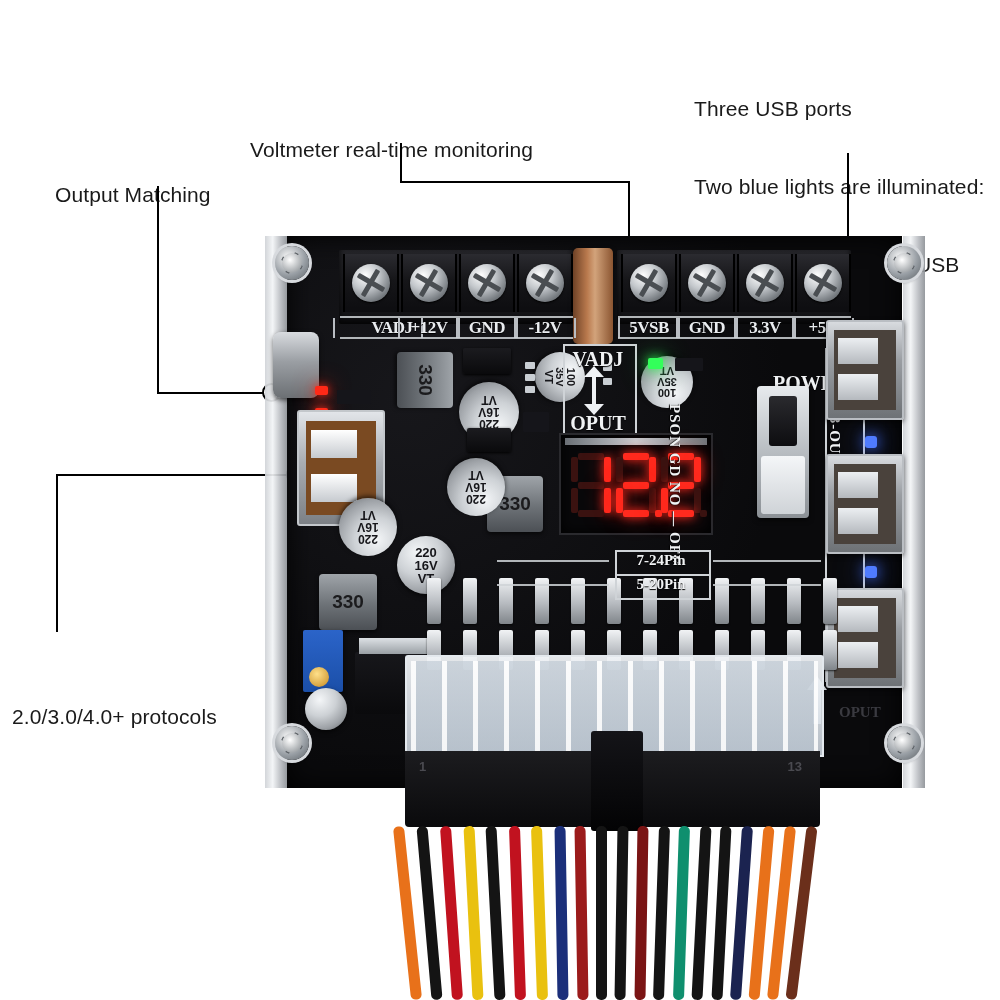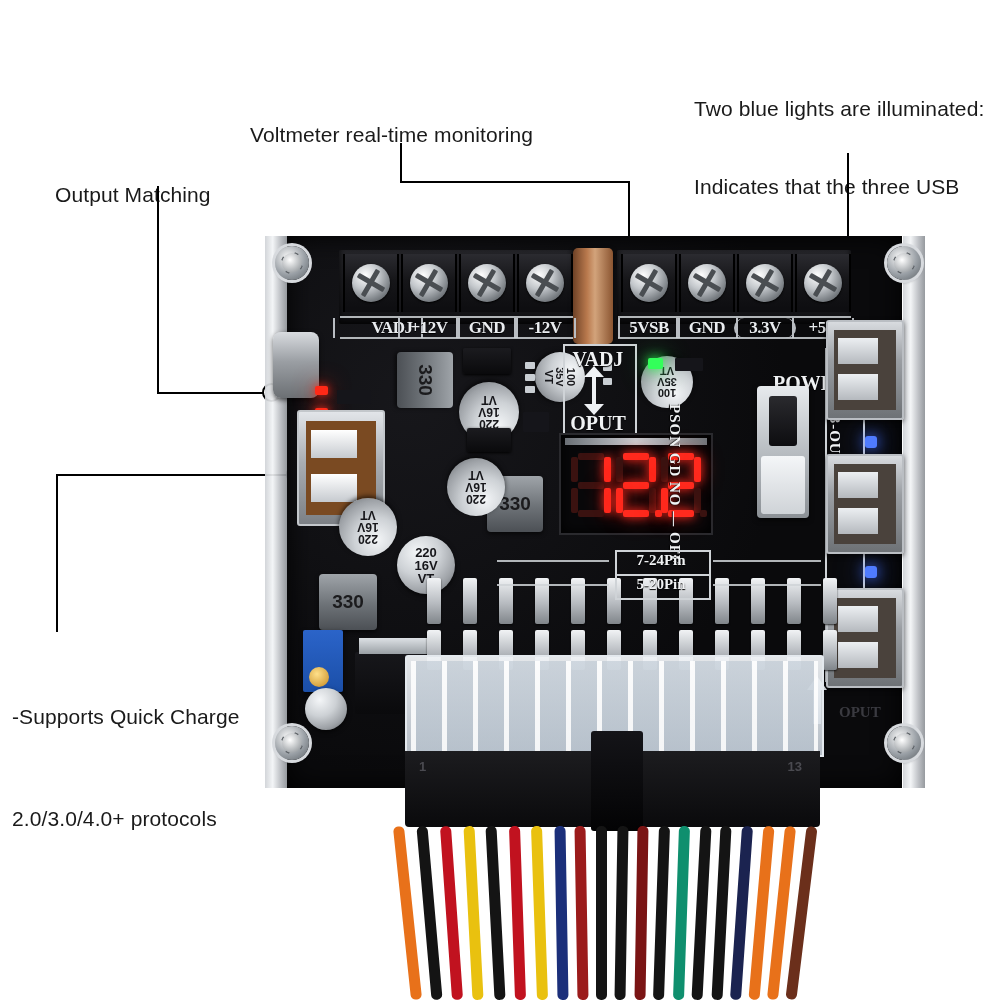--- a/index.html
+++ b/index.html
@@ -7,21 +7,21 @@
     width:1000px;height:1000px;position:relative;overflow:hidden;
     background:#ffffff;
     font-family:"Liberation Sans", sans-serif;
     color:#111;
   }
   .stage{position:absolute;left:0;top:0;width:1000px;height:1000px;}
 
   
   .callout{position:absolute;font-size:21px;line-height:26px;color:#1a1a1a;white-space:pre;letter-spacing:.1px;}
   #co-red{left:55px;top:130px;}
-  #co-volt{left:250px;top:70px;}
+  #co-volt{left:250px;top:85px;}
   #co-usb{left:694px;top:44px;}
   #co-qc{left:12px;top:632px;font-size:21px;line-height:34px;}
   #co-qc .qline{display:block;}
 
   
   .ln{position:absolute;background:#000;}
   .lnH{height:2px;}
   .lnV{width:2px;}
   .dot{position:absolute;width:19px;height:19px;border-radius:50%;background:#fff;border:2px solid #000;box-sizing:border-box;}
 
@@ -162,27 +162,27 @@
 
   <div class="callout" id="co-red">
     <div>Output Matching</div>
   </div>
 
   <div class="callout" id="co-volt">
     <div>Voltmeter real-time monitoring</div>
   </div>
 
   <div class="callout" id="co-usb">
+    <div>Three USB ports</div>
     <div>Two blue lights are illuminated:</div>
     <div>Indicates that the three USB</div>
     <div>ports have output</div>
   </div>
 
   <div class="callout" id="co-qc">
-    <span class="qline">-Supports Quick Charge</span>
     <span class="qline">2.0/3.0/4.0+ protocols</span>
     
     
     
     
     
     
     
     
   </div>
@@ -258,21 +258,21 @@
 
       <div class="fuse"></div>
 
       <div class="tlabel" style="left:46px;padding-left:28px;">VADJ</div>
       <div class="tlabel" style="left:111px;">+12V</div>
       <div class="tlabel" style="left:169px;">GND</div>
       <div class="tlabel" style="left:227px;">-12V</div>
 
       <div class="tlabel" style="left:331px;">5VSB</div>
       <div class="tlabel" style="left:389px;">GND</div>
-      <div class="tlabel" style="left:447px;border-radius:10px;">3.3V</div>
+      <div class="tlabel" style="left:447px;">3.3V</div>
       <div class="tlabel" style="left:505px;">+5V</div>
 
       <div class="silkline" style="left:53px;top:80px;width:233px;"></div>
       <div class="silkline" style="left:331px;top:80px;width:233px;"></div>
       <div class="silkline" style="left:53px;top:101px;width:233px;"></div>
       <div class="silkline" style="left:331px;top:101px;width:233px;"></div>
 
       <div style="position:absolute;left:-14px;top:96px;width:46px;height:66px;background:linear-gradient(180deg,#d8dbdf,#9a9ea3 45%,#6c7074);border-radius:8px;box-shadow:0 2px 5px rgba(0,0,0,.6);"></div>
 
       <div class="ledred" style="left:28px;top:150px;"></div>

